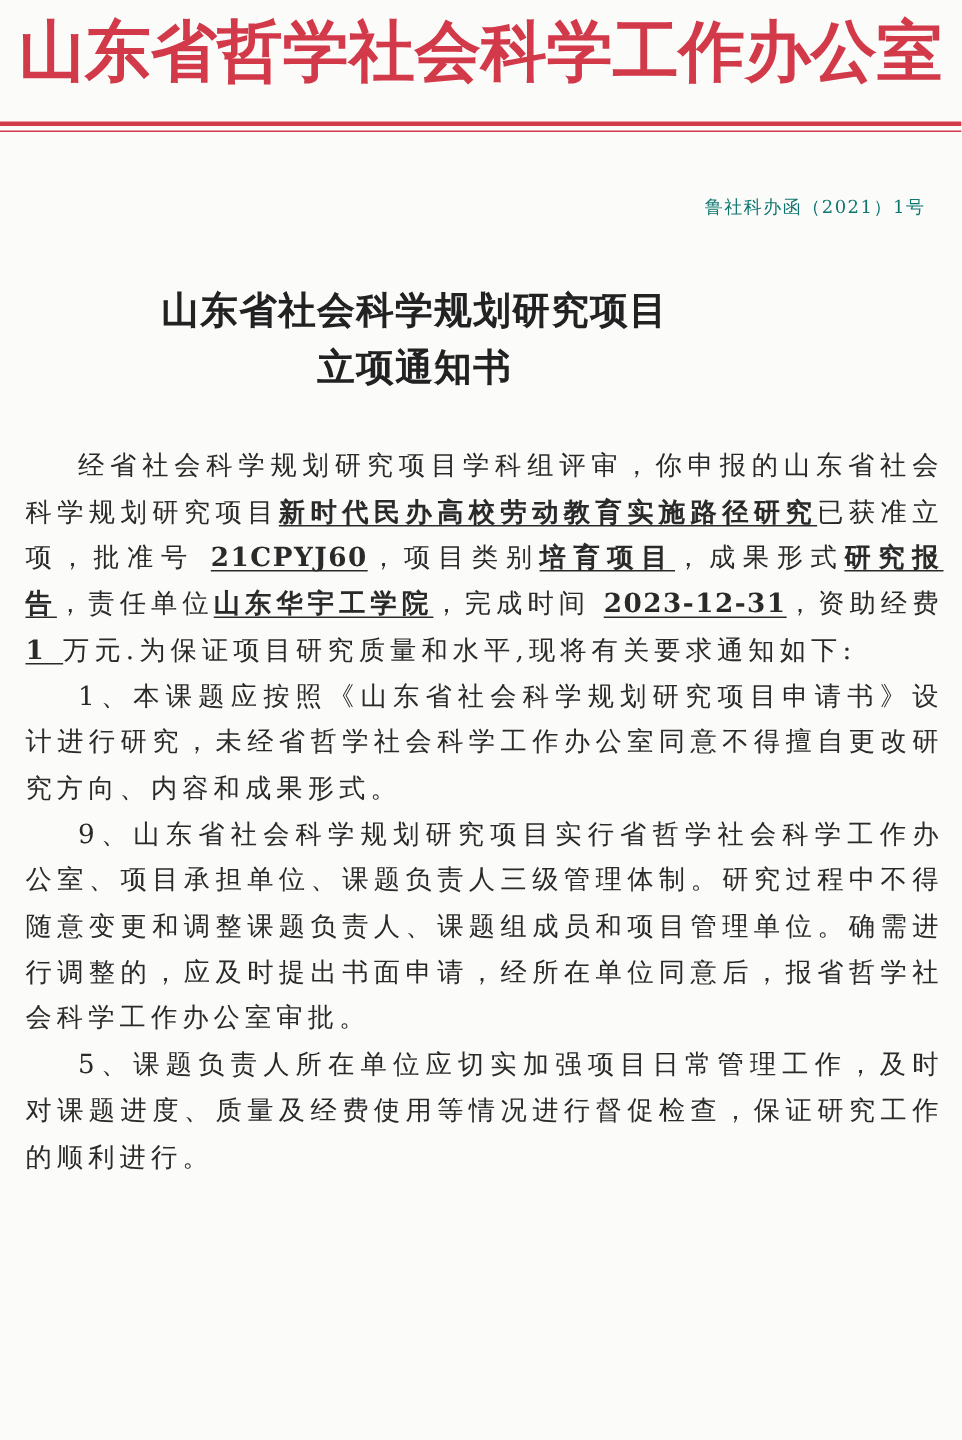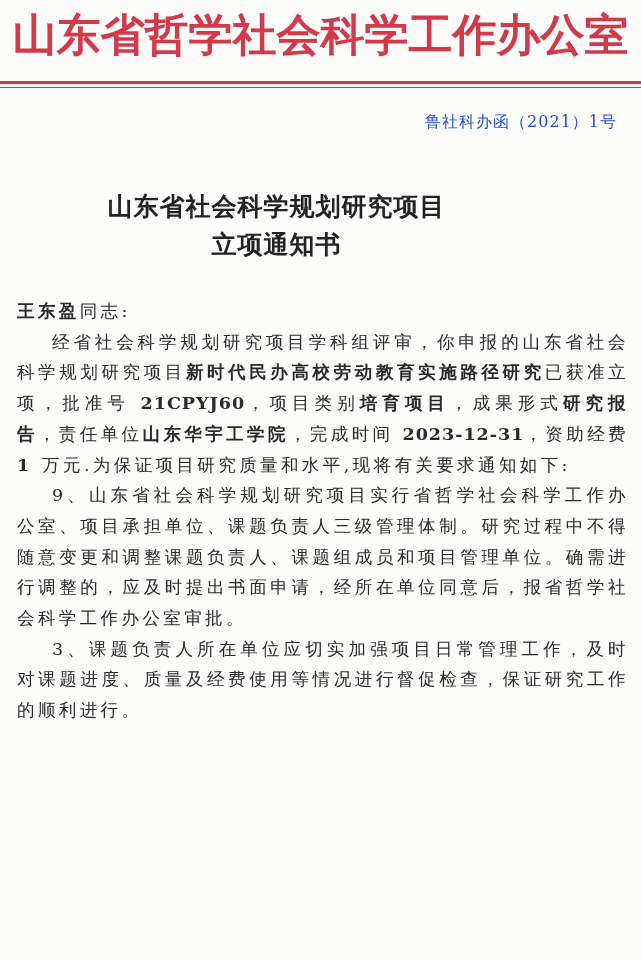--- a/index.html
+++ b/index.html
@@ -22,52 +22,52 @@
     }
     .rule-thick {
       position: absolute; left: 0; top: 81px; width: 641px; height: 3px;
       background: #d23a4a;
     }
     .rule-thin {
       position: absolute; left: 0; top: 87px; width: 641px; height: 1px;
       background: #d23a4a;
     }
     .docno {
-      position: absolute; right: 24px; top: 112px;
-      font-size: 16px; letter-spacing: 1px; color: #1d4ed8;
+      position: absolute; right: 24px; top: 130px;
+      font-size: 12px; letter-spacing: 1px; color: #0f766e;
     }
     .title {
       position: absolute; left: 0; width: 553px; text-align: center;
       font-weight: bold; font-size: 25px; color: #222;
       letter-spacing: 1px;
     }
     .title.l1 { top: 190px; }
     .title.l2 { top: 228px; text-align: center; }
     .body {
       position: absolute; left: 17px; top: 296px; width: 612px;
       font-size: 17.5px; line-height: 30.7px; letter-spacing: 3.4px;
       text-align: justify;
     }
     .salutation { font-size: 17.5px; }
     .salutation .name { font-weight: bold; }
     p { margin: 0; text-indent: 2em; }
     p.noindent { text-indent: 0; }
-    .u { font-weight: bold; text-underline-offset: 3px; }
+    .u { text-decoration: underline; font-weight: bold; text-underline-offset: 3px; }
     .num { letter-spacing: 1px; margin-top: 34px; }
   </style>
 </head>
 <body>
 
 <div class="masthead">山东省哲学社会科学工作办公室</div>
 <div class="rule-thick"></div>
 <div class="rule-thin"></div>
 
 <div class="docno">鲁社科办函（2021）1号</div>
 
 <div class="title l1">山东省社会科学规划研究项目</div>
 <div class="title l2">立项通知书</div>
 
 <div class="body">
-  <p class="noindent salutation"><span class="name">王东盈</span><span>同志:</span></p>
   <p><span>经省社会科学规划研究项目学科组评审，你申报的山东省社会科学规划研究项目</span><span class="u">新时代民办高校劳动教育实施路径研究</span><span>已获准立项，批准号 </span><span class="u num">21CPYJ60</span><span>，项目类别</span><span class="u">培育项目</span><span>，成果形式</span><span class="u">研究报告</span><span>，责任单位</span><span class="u">山东华宇工学院</span><span>，完成时间 </span><span class="u num">2023-12-31</span><span>，资助经费</span><span class="u"> 1 </span><span>万元.为保证项目研究质量和水平,现将有关要求通知如下:</span></p>
+  <p>1、本课题应按照《山东省社会科学规划研究项目申请书》设计进行研究，未经省哲学社会科学工作办公室同意不得擅自更改研究方向、内容和成果形式。</p>
   <p>9、山东省社会科学规划研究项目实行省哲学社会科学工作办公室、项目承担单位、课题负责人三级管理体制。研究过程中不得随意变更和调整课题负责人、课题组成员和项目管理单位。确需进行调整的，应及时提出书面申请，经所在单位同意后，报省哲学社会科学工作办公室审批。</p>
-  <p>3、课题负责人所在单位应切实加强项目日常管理工作，及时对课题进度、质量及经费使用等情况进行督促检查，保证研究工作的顺利进行。</p>
+  <p>5、课题负责人所在单位应切实加强项目日常管理工作，及时对课题进度、质量及经费使用等情况进行督促检查，保证研究工作的顺利进行。</p>
 </div>
 
 </body></html>

